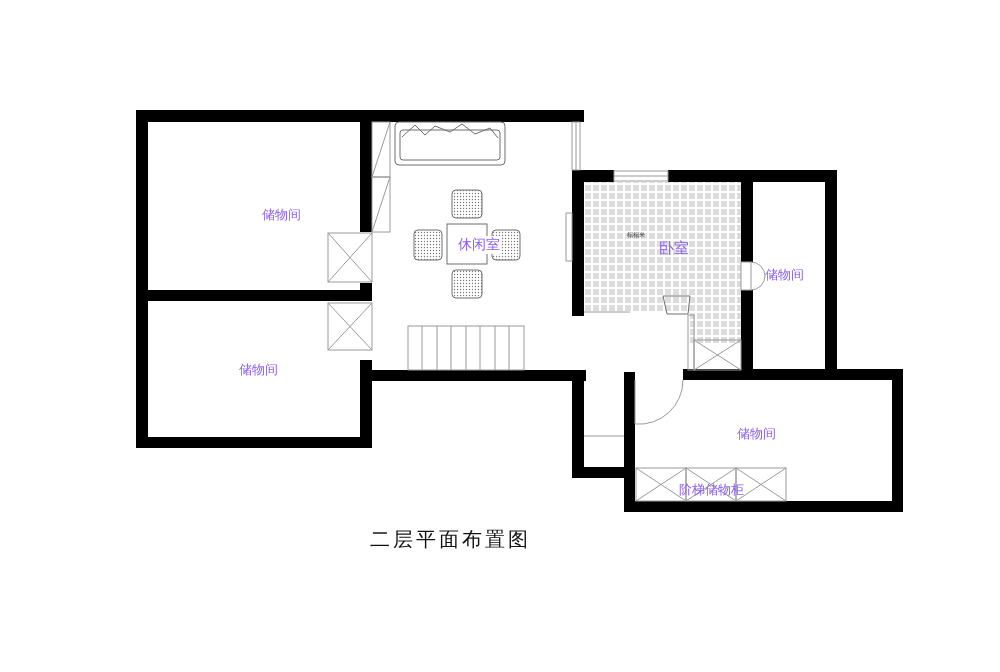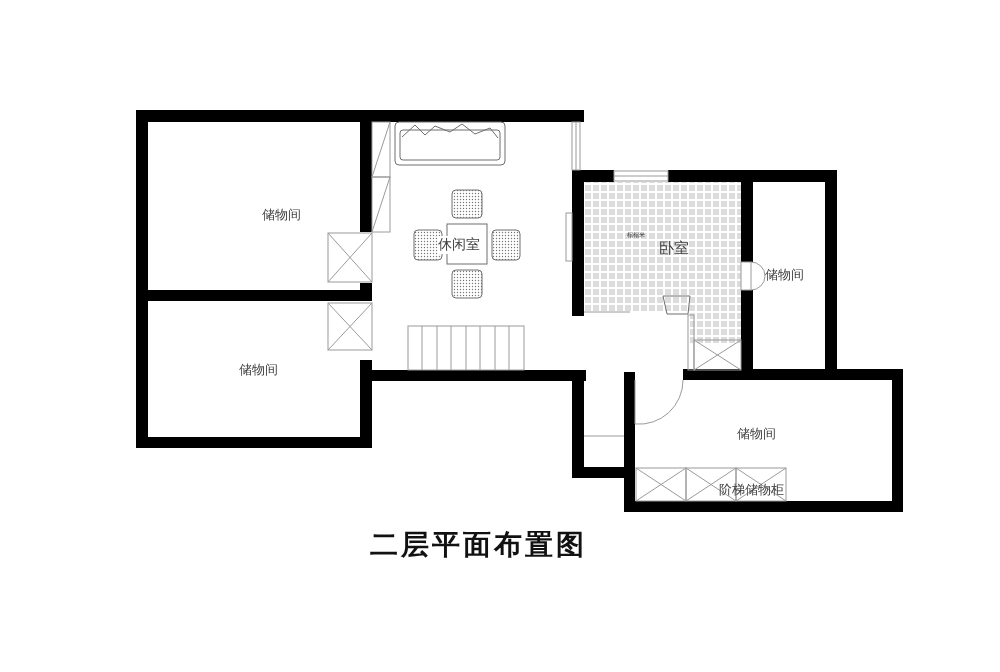--- a/index.html
+++ b/index.html
@@ -1,22 +1,22 @@
 <!DOCTYPE html>
 <html><head>
 <meta charset="utf-8">
 <style>
   html, body { margin: 0; padding: 0; background: #ffffff; }
   body { width: 1000px; height: 672px; position: relative; overflow: hidden; font-family: "DejaVu Sans", "Liberation Sans", sans-serif; }
   svg { position: absolute; left: 0; top: 0; }
   .wall { fill: #000000; }
   .thin { fill: none; stroke: #9a9a9a; stroke-width: 1; }
   .thin-dk { fill: none; stroke: #6e6e6e; stroke-width: 1; }
-  .label { position: absolute; color: #404040; font-size: 13px; white-space: nowrap; }
-  .title { position: absolute; left: 370px; top: 526px; font-size: 28px; letter-spacing: 3px; color: #111; font-weight: bold; }
+  .label { position: absolute; color: #8b5cf6; font-size: 13px; white-space: nowrap; }
+  .title { position: absolute; left: 370px; top: 526px; font-size: 20px; letter-spacing: 3px; color: #111; }
   .tiny { position: absolute; font-size: 6px; color: #333; }
 </style>
 </head>
 <body>
 
 <svg width="1000" height="672" viewBox="0 0 1000 672">
   <defs>
     <pattern id="parquet" width="16" height="16" patternUnits="userSpaceOnUse">
       <rect width="16" height="16" fill="#ffffff"></rect>
       <g stroke="#a8a8a8" stroke-width="0.8" fill="none">
@@ -157,20 +157,20 @@
     <line class="thin" x1="686" y1="468" x2="736" y2="501"></line>
       <line class="thin" x1="736" y1="468" x2="686" y2="501"></line>
     <rect class="thin" x="736" y="468" width="50" height="33"></rect>
     <line class="thin" x1="736" y1="468" x2="786" y2="501"></line>
       <line class="thin" x1="786" y1="468" x2="736" y2="501"></line>
   </g>
 </svg>
 
 <span class="label" style="left:262px; top:206px;">储物间</span>
 <span class="label" style="left:239px; top:361px;">储物间</span>
-<span class="label" style="left:438px; top:236px; font-size:14px; background:#fff;">休闲室</span>
+<span class="label" style="left:458px; top:236px; font-size:14px; background:#fff;">休闲室</span>
 <span class="tiny" style="left:627px; top:231px;">榻榻米</span>
 <span class="label" style="left:659px; top:239px; font-size:15px;">卧室</span>
 <span class="label" style="left:765px; top:266px;">储物间</span>
 <span class="label" style="left:737px; top:425px;">储物间</span>
-<span class="label" style="left:679px; top:481px; background:transparent;margin-left:40px;">阶梯储物柜</span>
+<span class="label" style="left:679px; top:481px; background:transparent;">阶梯储物柜</span>
 
 <div class="title">二层平面布置图</div>
 
 </body></html>

